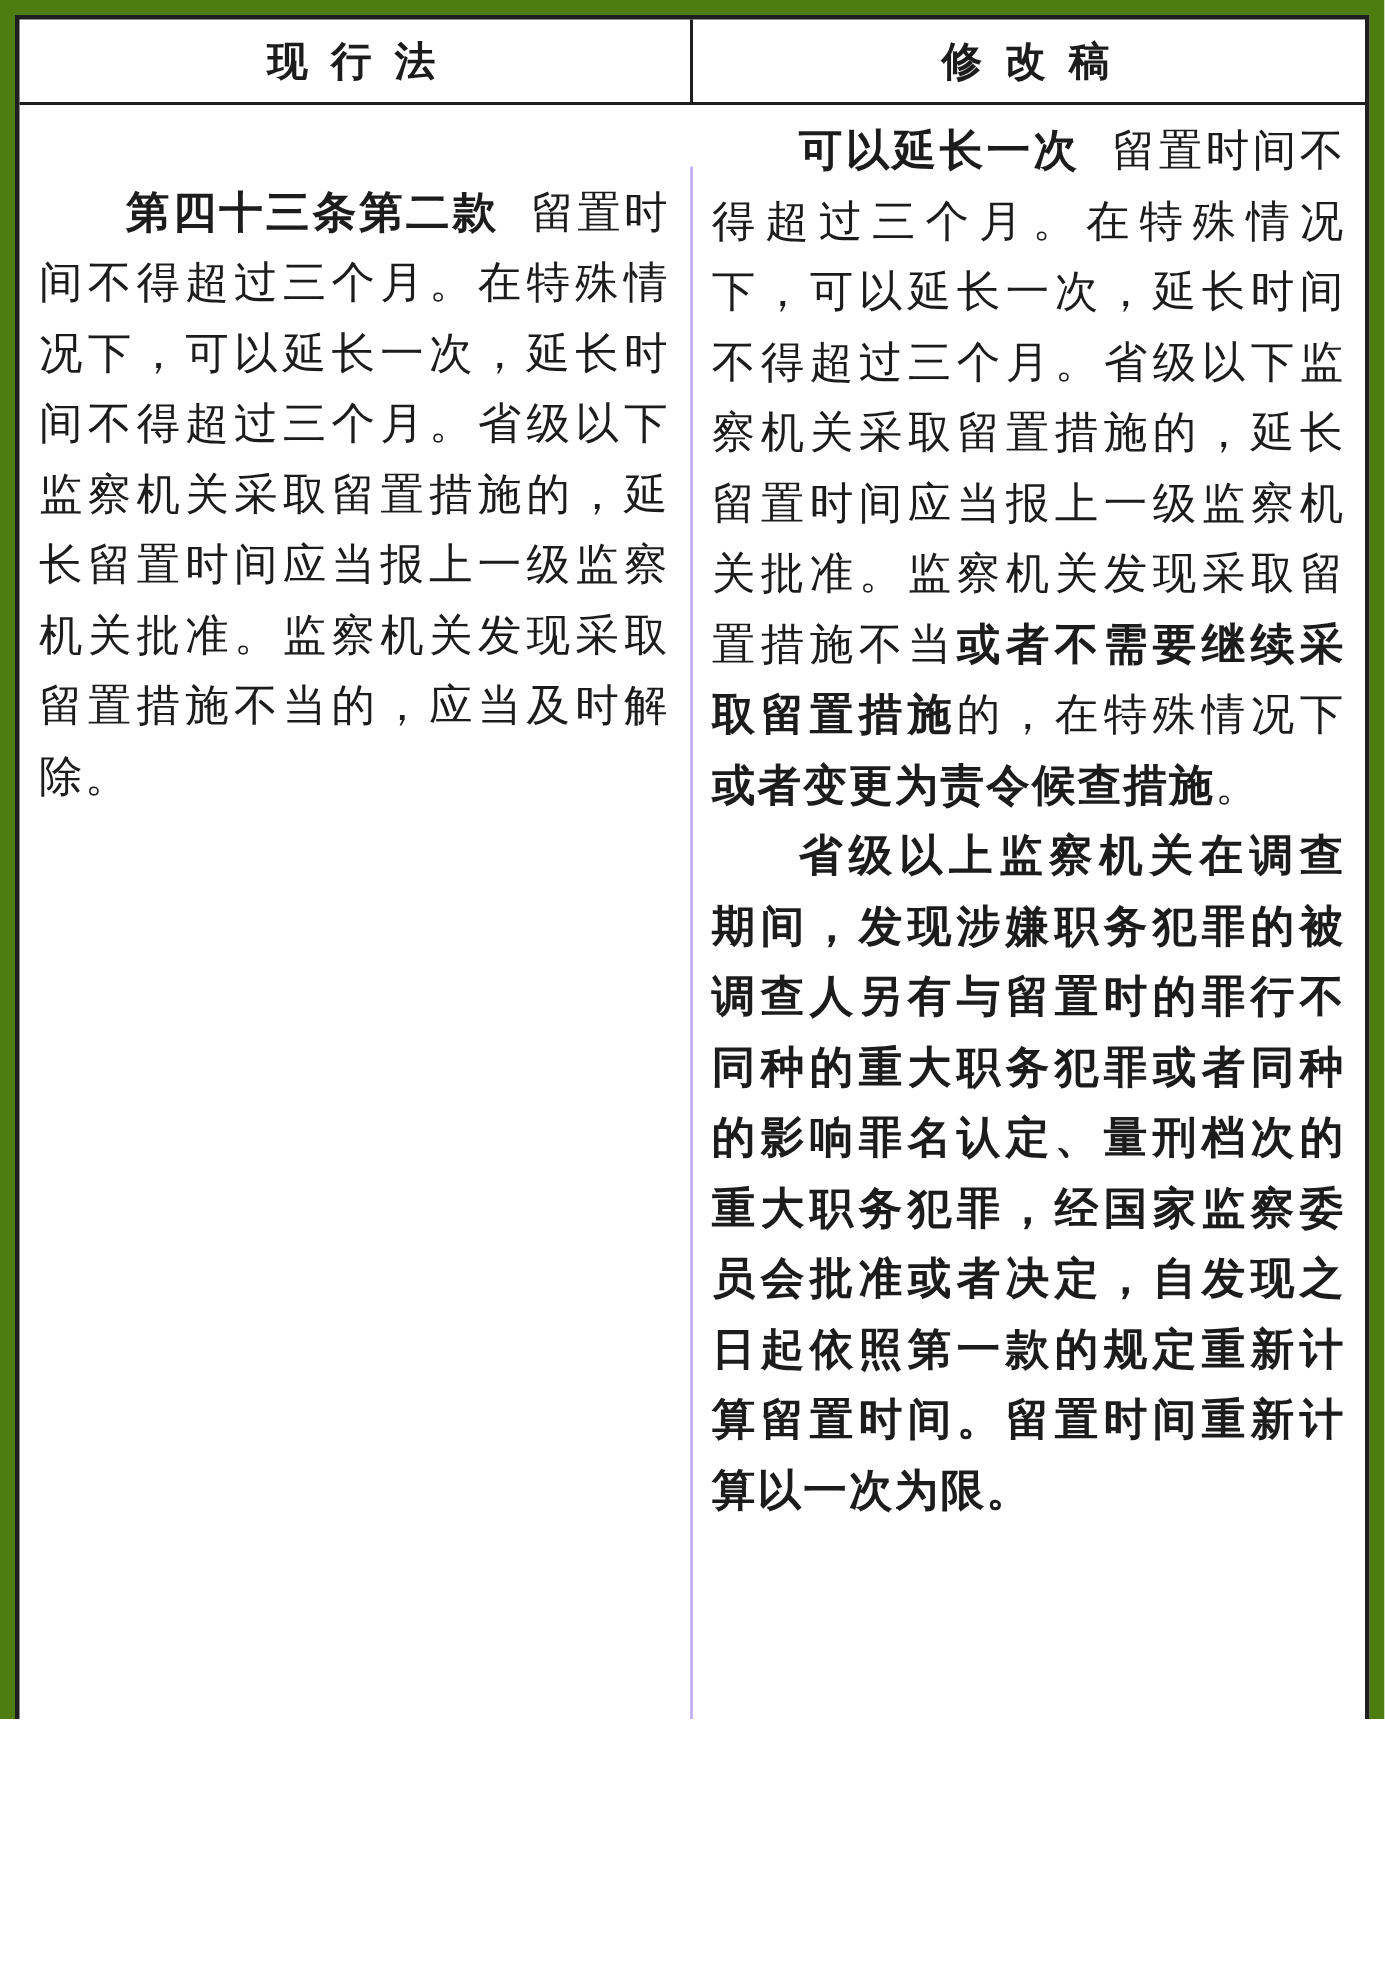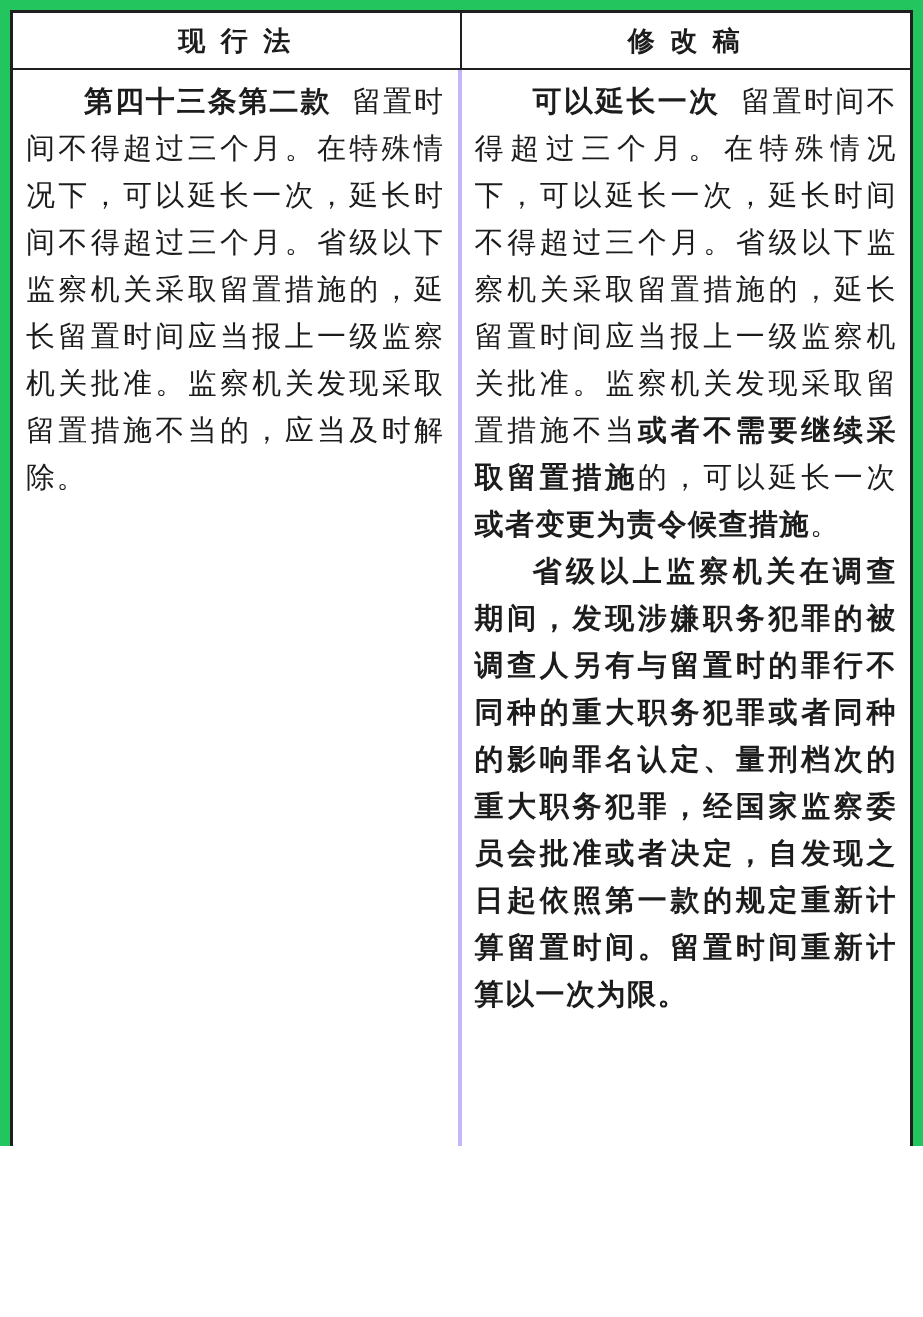--- a/index.html
+++ b/index.html
@@ -1,20 +1,20 @@
 <!DOCTYPE html>
 <html lang="zh"><head>
 <meta charset="utf-8">
 <style>
   html, body { margin: 0; padding: 0; background: #ffffff; }
   .page {
     position: relative;
     width: 923px;
     height: 1146px;
-    background: #22c55e;
+    background: #4d7c0f;
     font-family: "Liberation Serif", serif;
     color: #1c1c1c;
     overflow: hidden;
   }
   .law-table {
     position: absolute;
     left: 10px;
     top: 10px;
     width: 903px;
     height: 1293px;
@@ -46,21 +46,21 @@
     flex: 1 1 auto;
     min-height: 0;
     display: flex;
   }
   .td {
     flex: 1 1 50%;
     box-sizing: border-box;
     padding: 8px 13px 6px 13px;
     position: relative;
   }
-  .td.first { border-right: 4px solid #c4b5fd; }
+  .td.first { border-right: 2px solid #c4b5fd; margin-top: 41px; }
   .para {
     margin: 0;
     font-size: 29px;
     line-height: 47px;
     letter-spacing: 1.5px;
     text-indent: 2em;
     text-align: justify;
     text-justify: inter-character;
     word-break: break-all;
   }
@@ -103,21 +103,21 @@
       </div>
     </div>
     <div class="tbody">
       <div class="td first">
         <div>
             <p class="para"><b class="heading">第四十三条第二款</b><span class="run">留置时间不得超过三个月。在特殊情况下，可以延长一次，延长时间不得超过三个月。省级以下监察机关采取留置措施的，延长留置时间应当报上一级监察机关批准。监察机关发现采取留置措施不当的，应当及时解除。</span></p>
           </div>
       </div>
       <div class="td">
         <div>
-            <p class="para"><b class="heading">可以延长一次</b><span class="run">留置时间不得超过三个月。在特殊情况下，可以延长一次，延长时间不得超过三个月。省级以下监察机关采取留置措施的，延长留置时间应当报上一级监察机关批准。监察机关发现采取留置措施不当</span><span class="run bold">或者不需要继续采取留置措施</span><span class="run">的，可以延长一次</span><span class="run bold">或者变更为责令候查措施</span><span class="run">。</span></p>
+            <p class="para"><b class="heading">可以延长一次</b><span class="run">留置时间不得超过三个月。在特殊情况下，可以延长一次，延长时间不得超过三个月。省级以下监察机关采取留置措施的，延长留置时间应当报上一级监察机关批准。监察机关发现采取留置措施不当</span><span class="run bold">或者不需要继续采取留置措施</span><span class="run">的，在特殊情况下</span><span class="run bold">或者变更为责令候查措施</span><span class="run">。</span></p>
             <p class="para"><span class="run bold">省级以上监察机关在调查期间，发现涉嫌职务犯罪的被调查人另有与留置时的罪行不同种的重大职务犯罪或者同种的影响罪名认定、量刑档次的重大职务犯罪，经国家监察委员会批准或者决定，自发现之日起依照第一款的规定重新计算留置时间。留置时间重新计算以一次为限。</span></p>
           </div>
         <div class="watermark">
           <svg class="wechat-icon" width="40" height="34" viewBox="0 0 40 34" aria-hidden="true">
             <g fill="#bcbcbc">
               <ellipse cx="15" cy="12.5" rx="13.5" ry="11"></ellipse>
               <path d="M8.5 21 L5.5 28 L14 22.5 Z"></path>
               <ellipse cx="29" cy="21.5" rx="10" ry="8.5"></ellipse>
               <path d="M33.5 28 L36 33.5 L28.5 29.5 Z"></path>
             </g>

